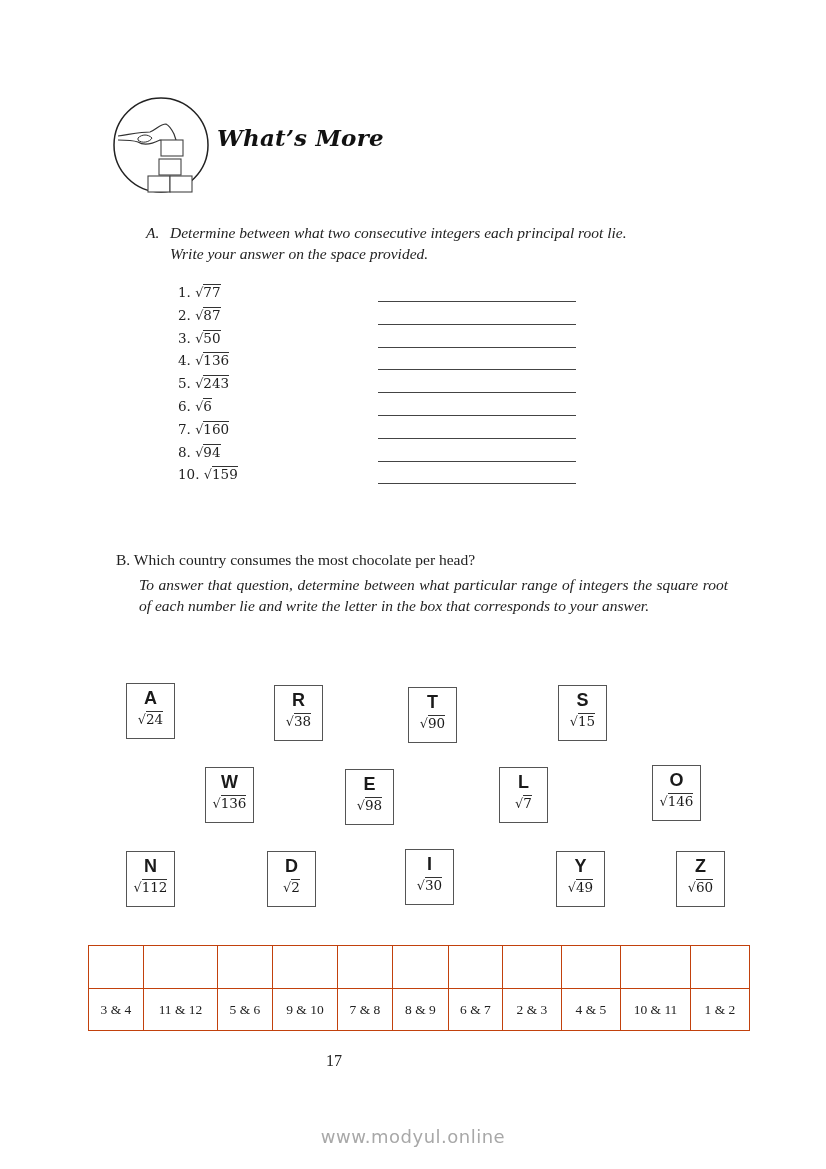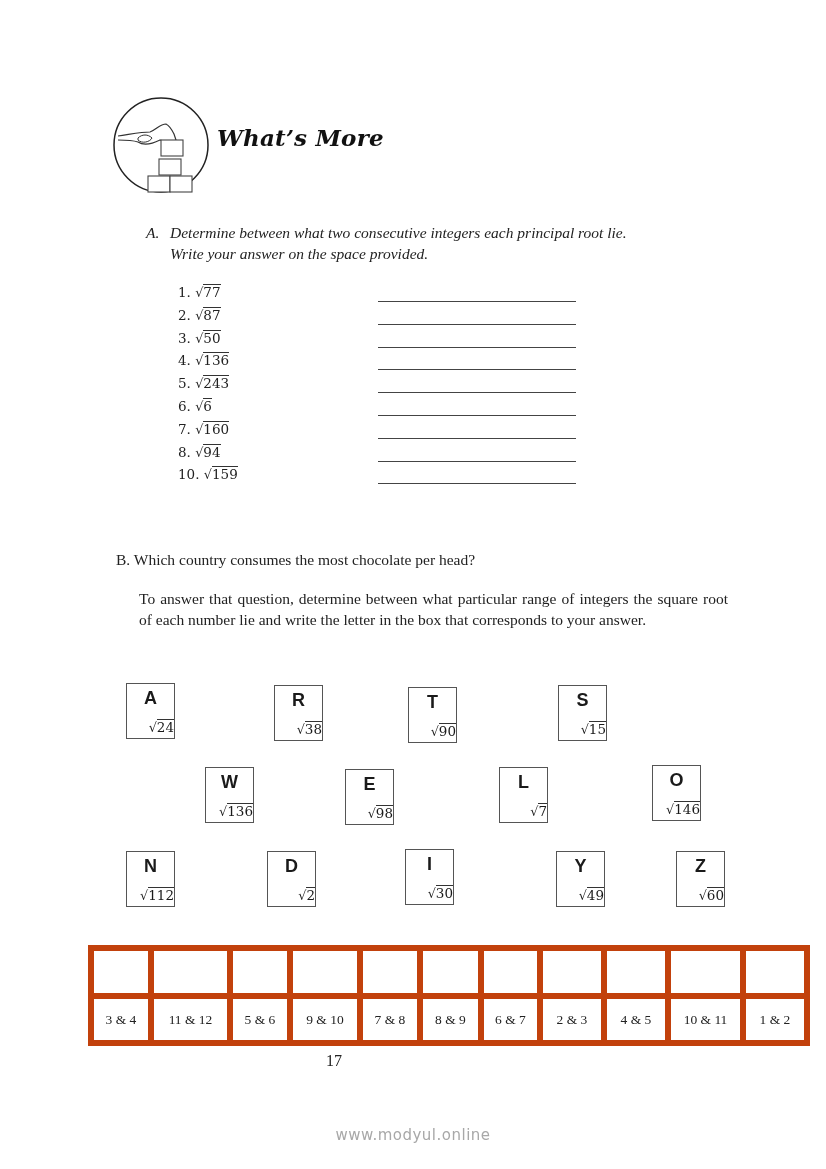--- a/index.html
+++ b/index.html
@@ -12,30 +12,30 @@
   .instrA .lbl { display:inline-block; width:24px; }
   .instrA .cont { padding-left:24px; }
   .items { left:150px; top:284px; width:420px; }
   .item { position:relative; height:22.8px; font-family:"DejaVu Serif", serif; font-size:13.5px; color:#222;margin-left:28px; }
   .item .num { display:inline-block; }
   .sqrt { display:inline-block; white-space:nowrap; }
   .sqrt .rad { font-family:"DejaVu Sans", sans-serif; font-size:0.95em; }
   .sqrt .ov { border-top:1px solid #333; padding-top:0; line-height:1.05; display:inline-block; }
   .item .line { position:absolute; left:200px; width:198px; top:17px; border-bottom:1px solid #444; }
   .instrB { left:116px; top:549px; width:612px; }
-  .instrB .p2 { margin-top:18px; padding-left:23px; text-align:justify; }
+  .instrB .p2 { margin-top:4px; padding-left:23px; text-align:justify;font-style:italic; }
   .box { position:absolute; border:1.5px solid #555; background:#fff; width:47px; height:54px; text-align:center; }
   .box .letter { display:block; font-family:"Liberation Sans", sans-serif; font-weight:bold; font-size:18px; margin-top:4px; line-height:20px; }
-  .box .val { display:block; font-family:"DejaVu Serif", serif; font-size:13.5px; margin-top:11px;text-align:right; }
+  .box .val { display:block; font-family:"DejaVu Serif", serif; font-size:13.5px; margin-top:3px; }
   table.answer { position:absolute; left:88px; top:945px; border-collapse:collapse; }
-  table.answer td { border:6px solid #c2410c; padding:0; text-align:center; font-family:"Liberation Serif", serif; font-size:13.5px; color:#222; }
+  table.answer td { border:1px solid #c2410c; padding:0; text-align:center; font-family:"Liberation Serif", serif; font-size:13.5px; color:#222; }
   table.answer tr.blank td { height:42px; }
   table.answer tr.labels td { height:41px; }
   .pageno { left:0; width:668px; top:1052px; text-align:center; font-family:"Liberation Serif", serif; font-size:16px; color:#222; }
-  .watermark { left:0; width:826px; top:1126px; text-align:center; font-family:"DejaVu Sans", sans-serif; font-size:15px; color:#a8a8a8; letter-spacing:0.5px; }
+  .watermark { left:0; width:826px; top:1126px; text-align:center; font-family:"DejaVu Sans", sans-serif; font-size:18px; color:#a8a8a8; letter-spacing:0.5px; }
 </style>
 </head>
 <body>
 
 <div class="abs logo">
   <svg width="98" height="98" viewBox="0 0 98 98">
     <circle cx="49" cy="49" r="47" fill="#fff" stroke="#222" stroke-width="1.5"></circle>
     <path d="M6 40 C20 38 30 36 38 36 C44 34 48 28 54 28 C58 30 60 34 62 38 L64 44 C60 46 54 46 48 44 C40 48 32 50 26 46 C20 44 12 44 6 44" fill="#fff" stroke="#333" stroke-width="1.2"></path>
     <path d="M26 42 C30 38 36 38 40 42 C38 46 30 48 26 44 Z" fill="#fff" stroke="#333" stroke-width="1"></path>
     <rect x="49" y="44" width="22" height="16" fill="#fff" stroke="#444" stroke-width="1.1"></rect>

